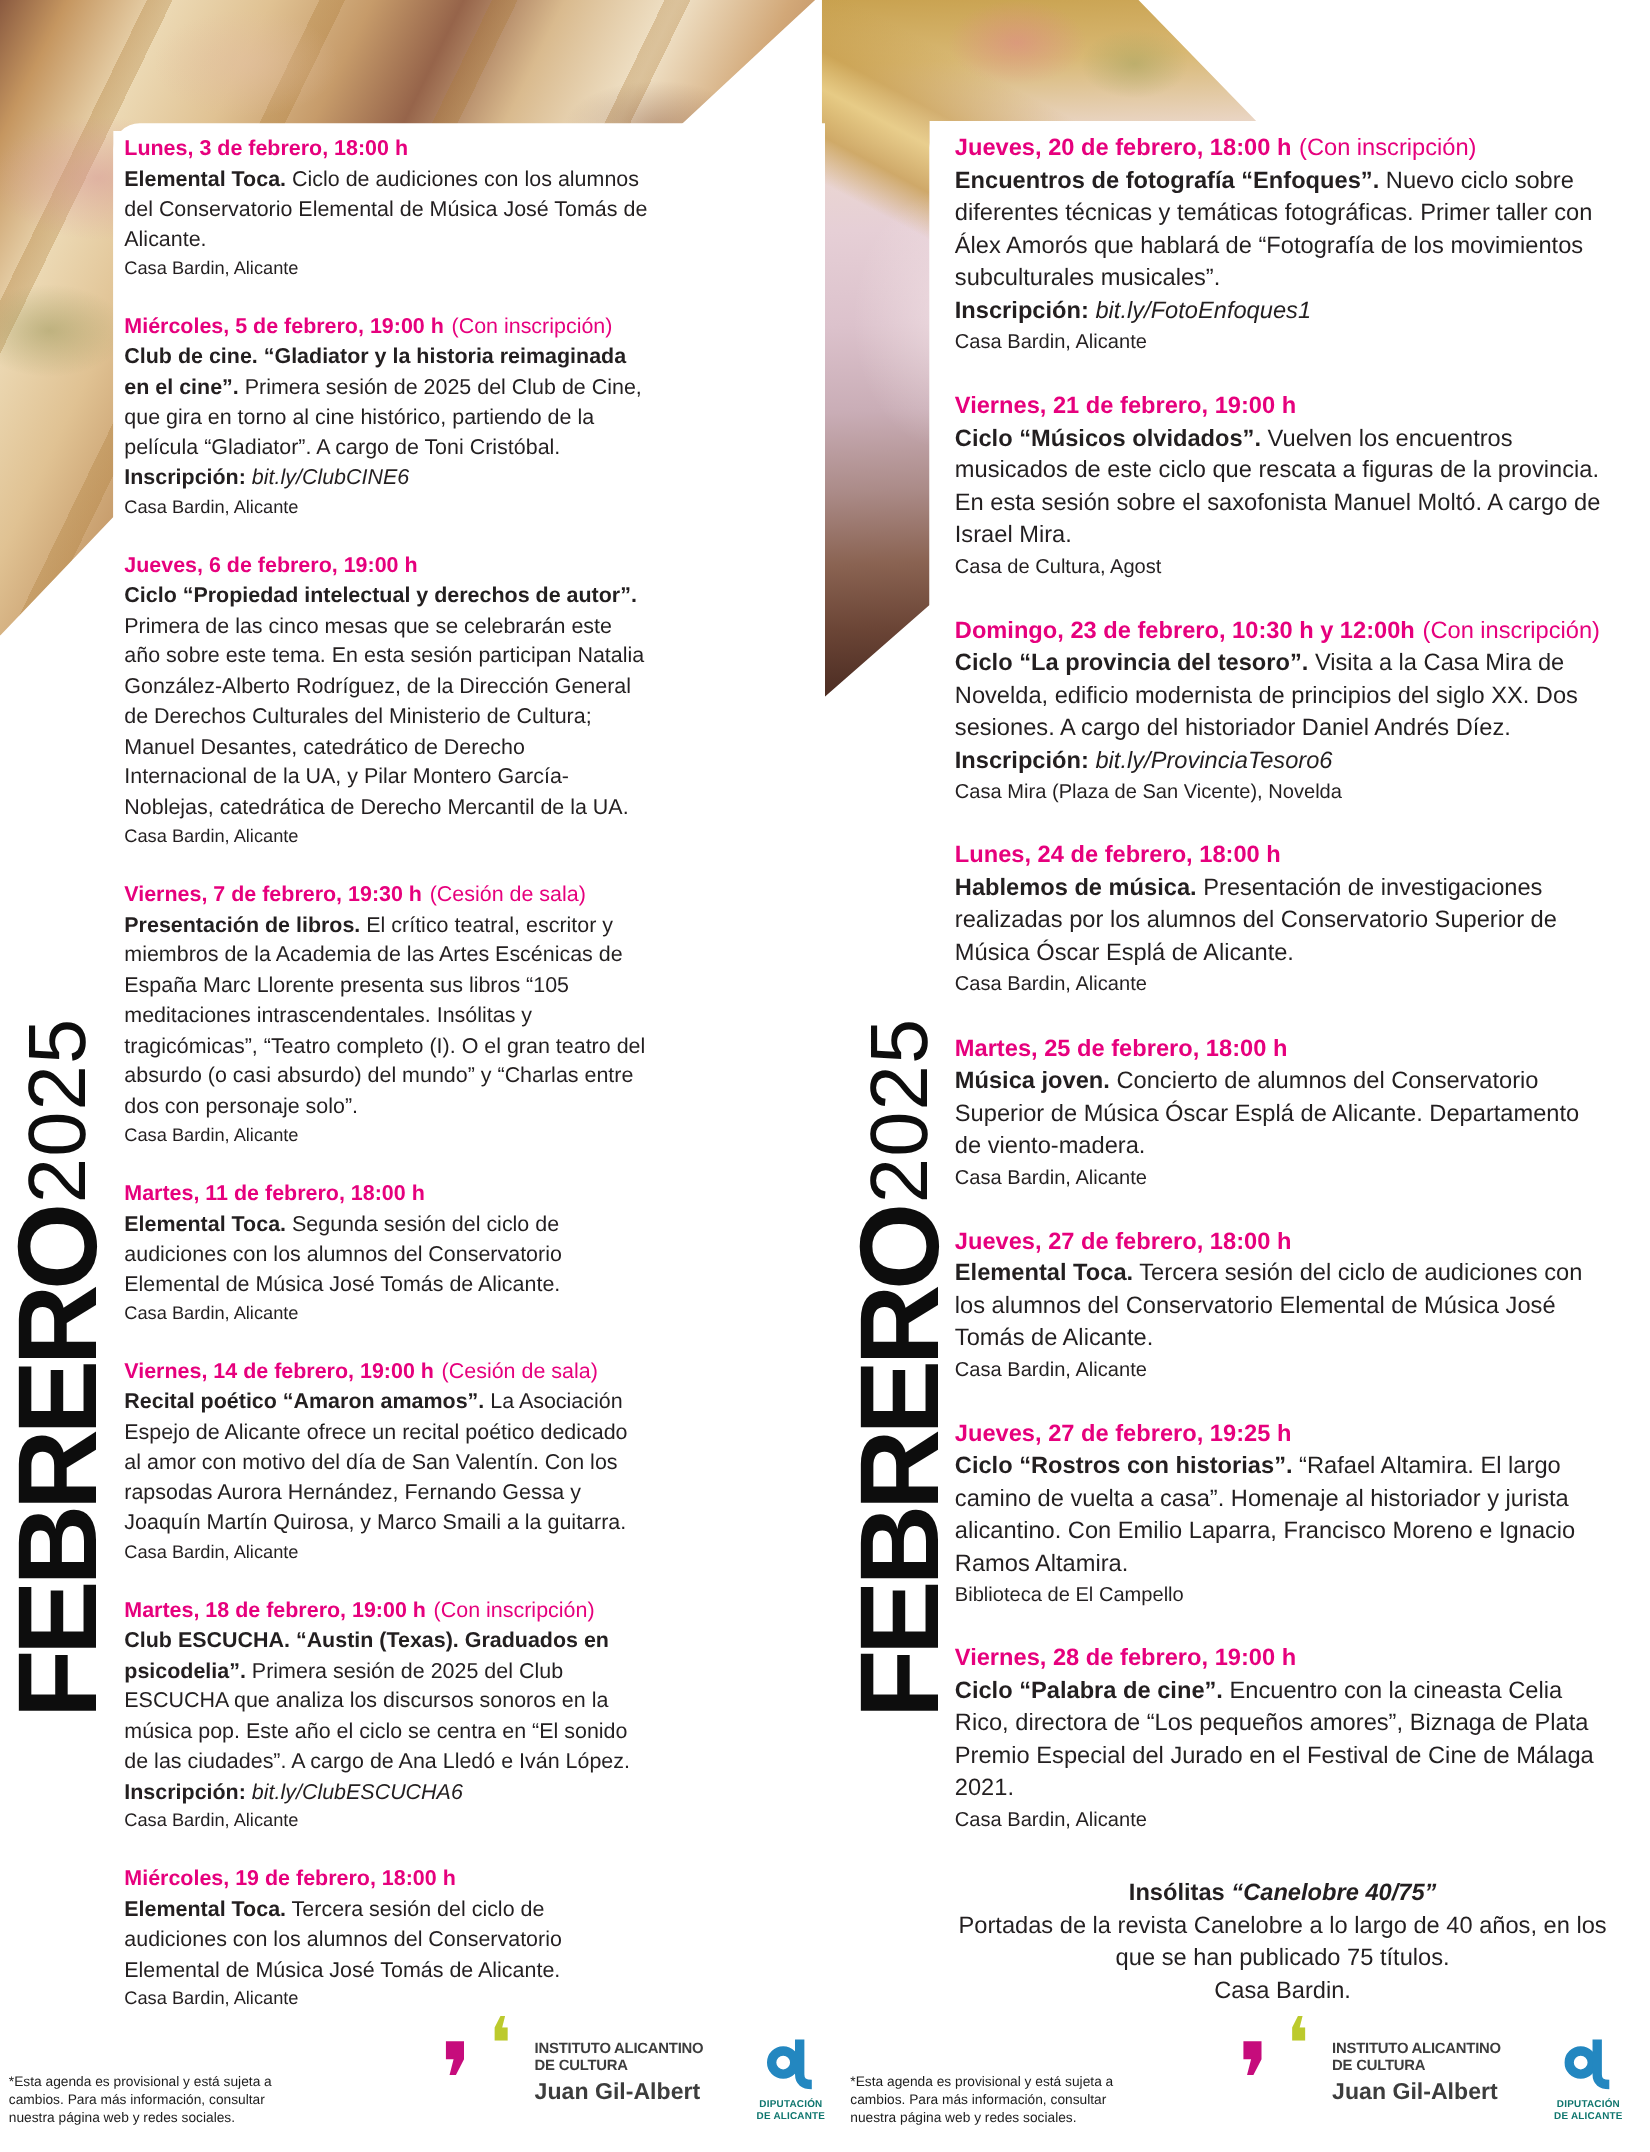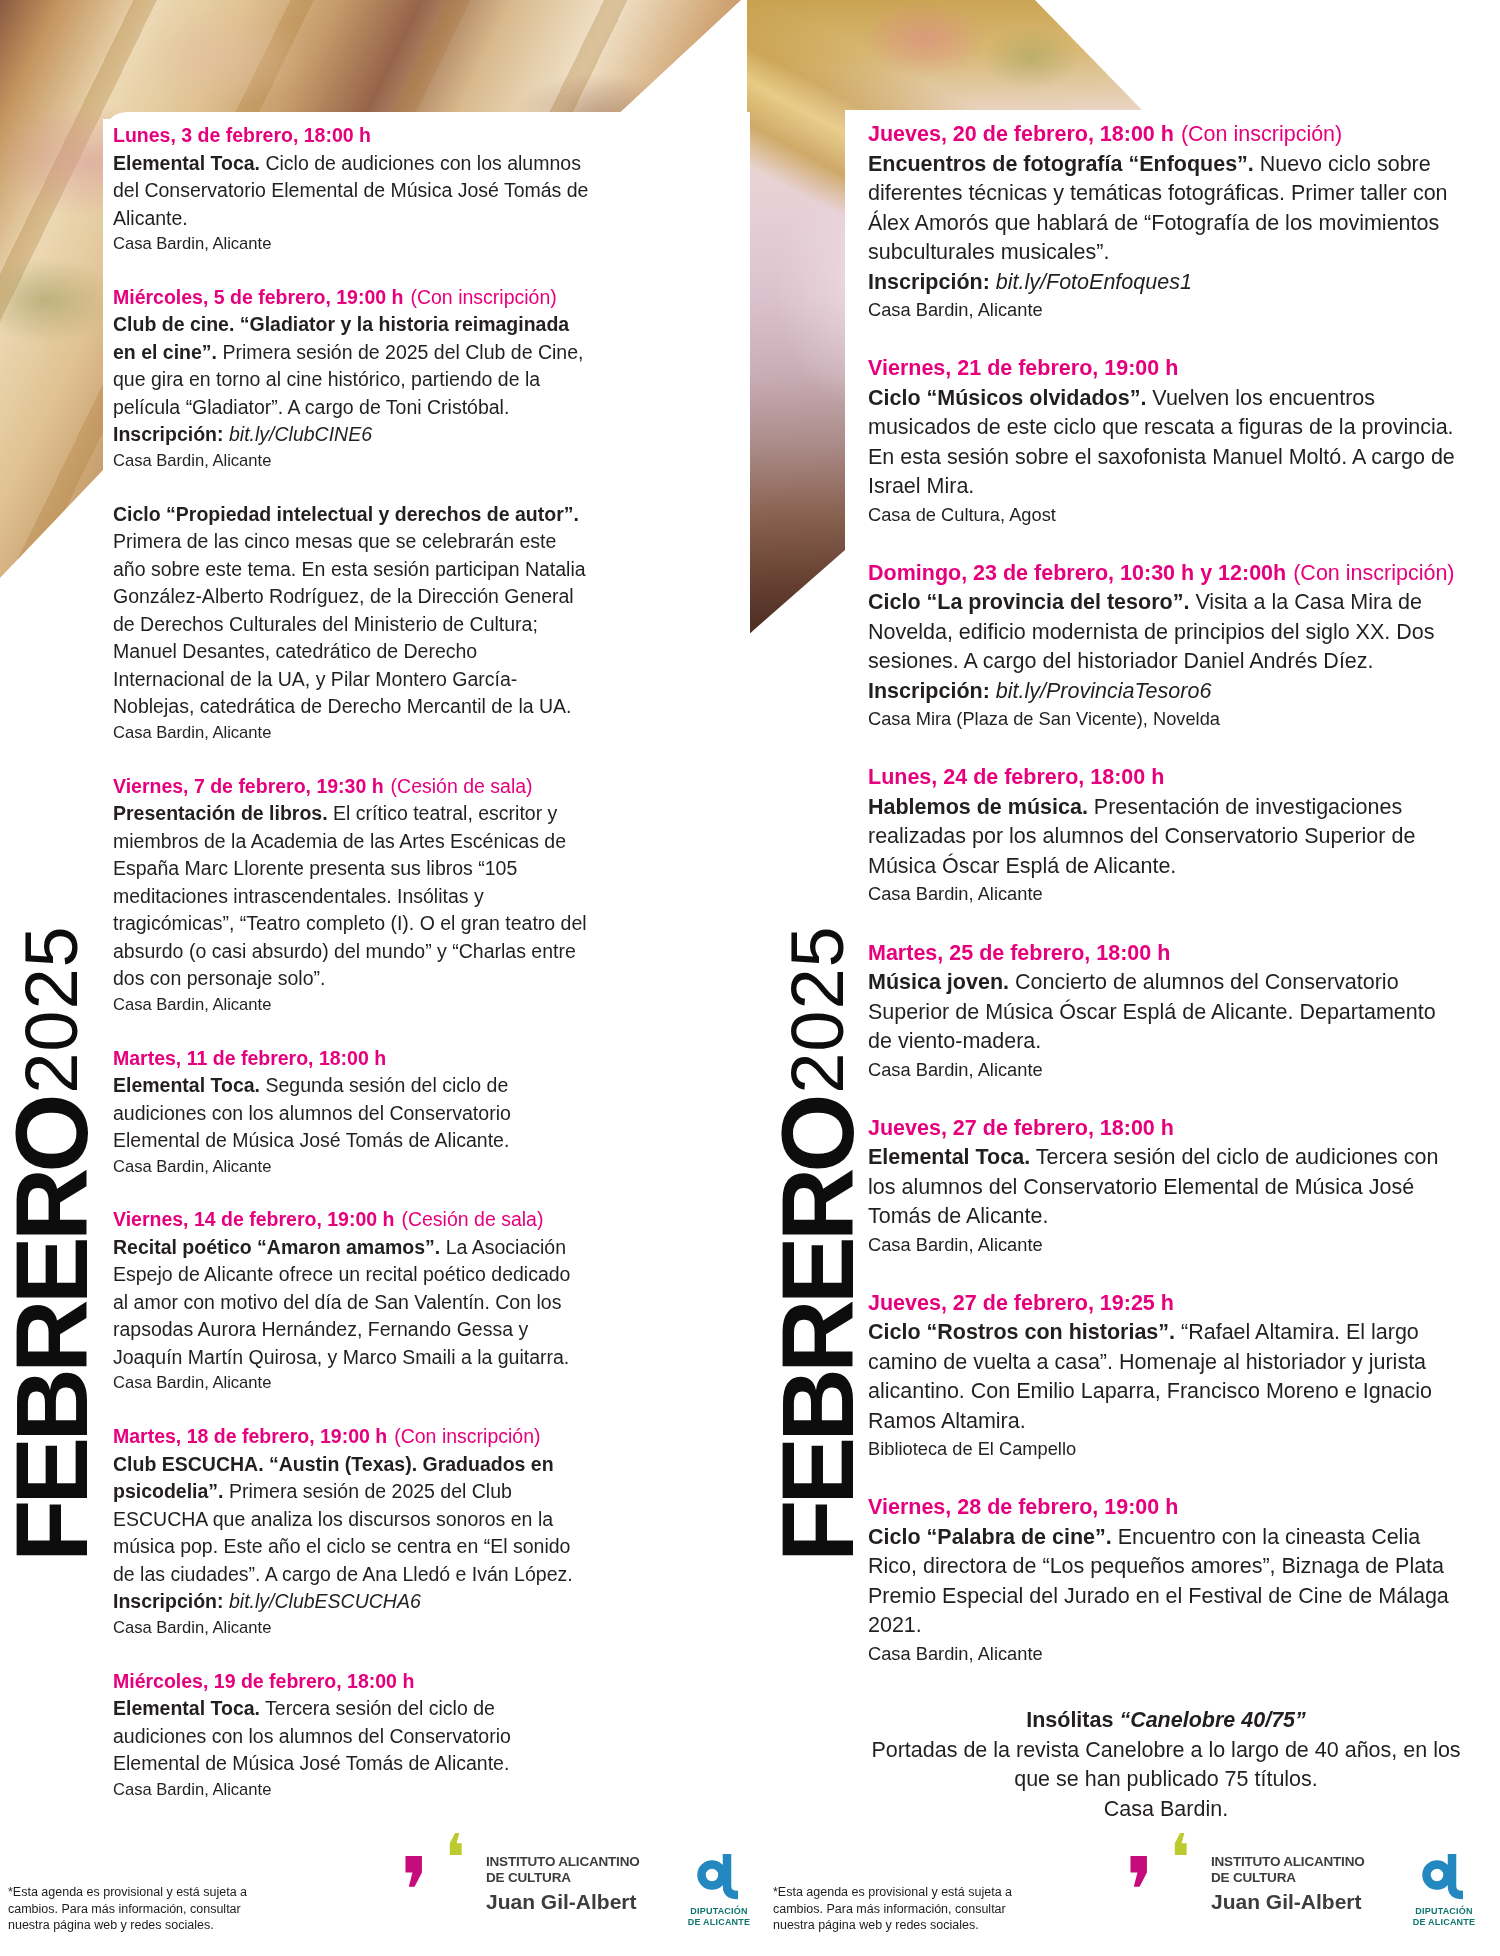--- a/index.html
+++ b/index.html
@@ -101,20 +101,21 @@
   </article>
 
   <article class="event">
     <h3><span class="date">Miércoles, 5 de febrero, 19:00 h</span><span class="note">(Con inscripción)</span></h3>
     <p class="body"><strong class="title">Club de cine. “Gladiator y la historia reimaginada en el cine”.</strong> <span class="text">Primera sesión de 2025 del Club de Cine, que gira en torno al cine histórico, partiendo de la película “Gladiator”. A cargo de Toni Cristóbal.</span></p>
     <p class="inscr"><strong class="ilabel">Inscripción:</strong> <em class="ilink">bit.ly/ClubCINE6</em></p>
     <p class="loc">Casa Bardin, Alicante</p>
   </article>
 
   <article class="event">
+    <h3><span class="date">Jueves, 6 de febrero, 19:00 h</span></h3>
     <p class="body"><strong class="title">Ciclo “Propiedad intelectual y derechos de autor”.</strong> <span class="text">Primera de las cinco mesas que se celebrarán este año sobre este tema. En esta sesión participan Natalia González-Alberto Rodríguez, de la Dirección General de Derechos Culturales del Ministerio de Cultura; Manuel Desantes, catedrático de Derecho Internacional de la UA, y Pilar Montero García-Noblejas, catedrática de Derecho Mercantil de la UA.</span></p>
 
     <p class="loc">Casa Bardin, Alicante</p>
   </article>
 
   <article class="event">
     <h3><span class="date">Viernes, 7 de febrero, 19:30 h</span><span class="note">(Cesión de sala)</span></h3>
     <p class="body"><strong class="title">Presentación de libros.</strong> <span class="text">El crítico teatral, escritor y miembros de la Academia de las Artes Escénicas de España Marc  Llorente presenta sus libros “105 meditaciones intrascendentales. Insólitas y tragicómicas”, “Teatro completo (I). O el gran teatro del absurdo (o casi absurdo) del mundo”  y “Charlas entre dos con personaje solo”.</span></p>
 
     <p class="loc">Casa Bardin, Alicante</p>

